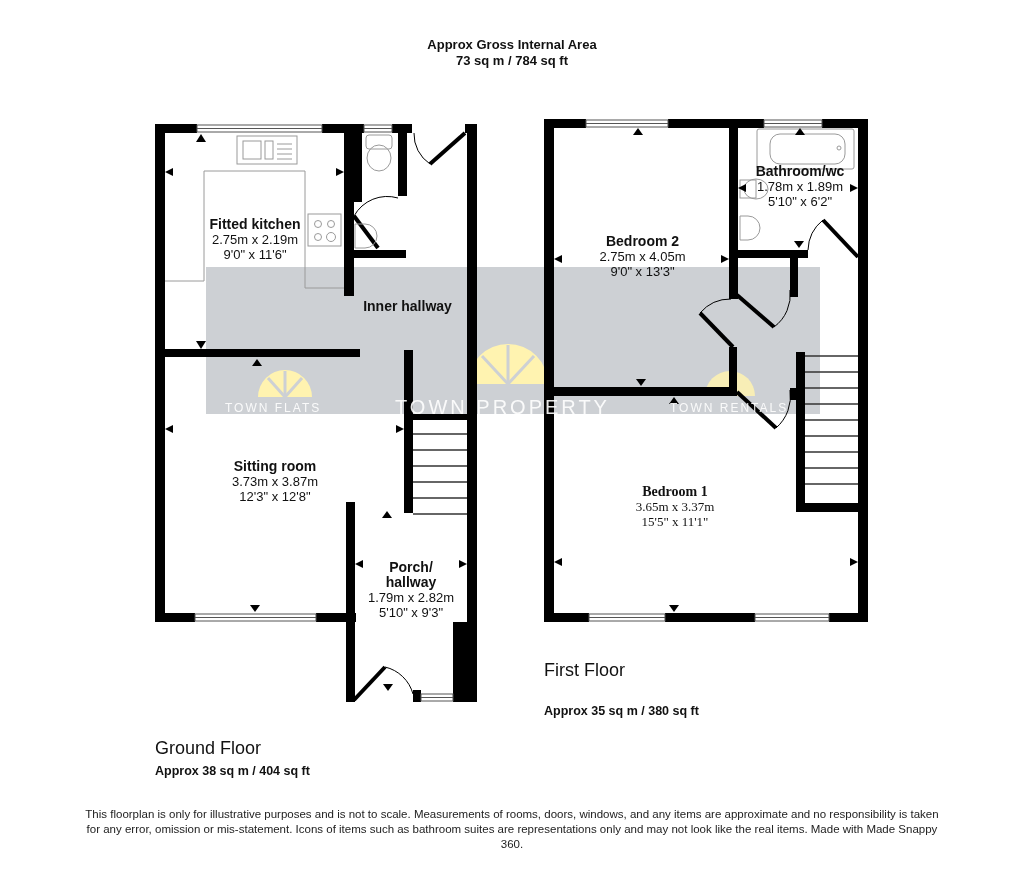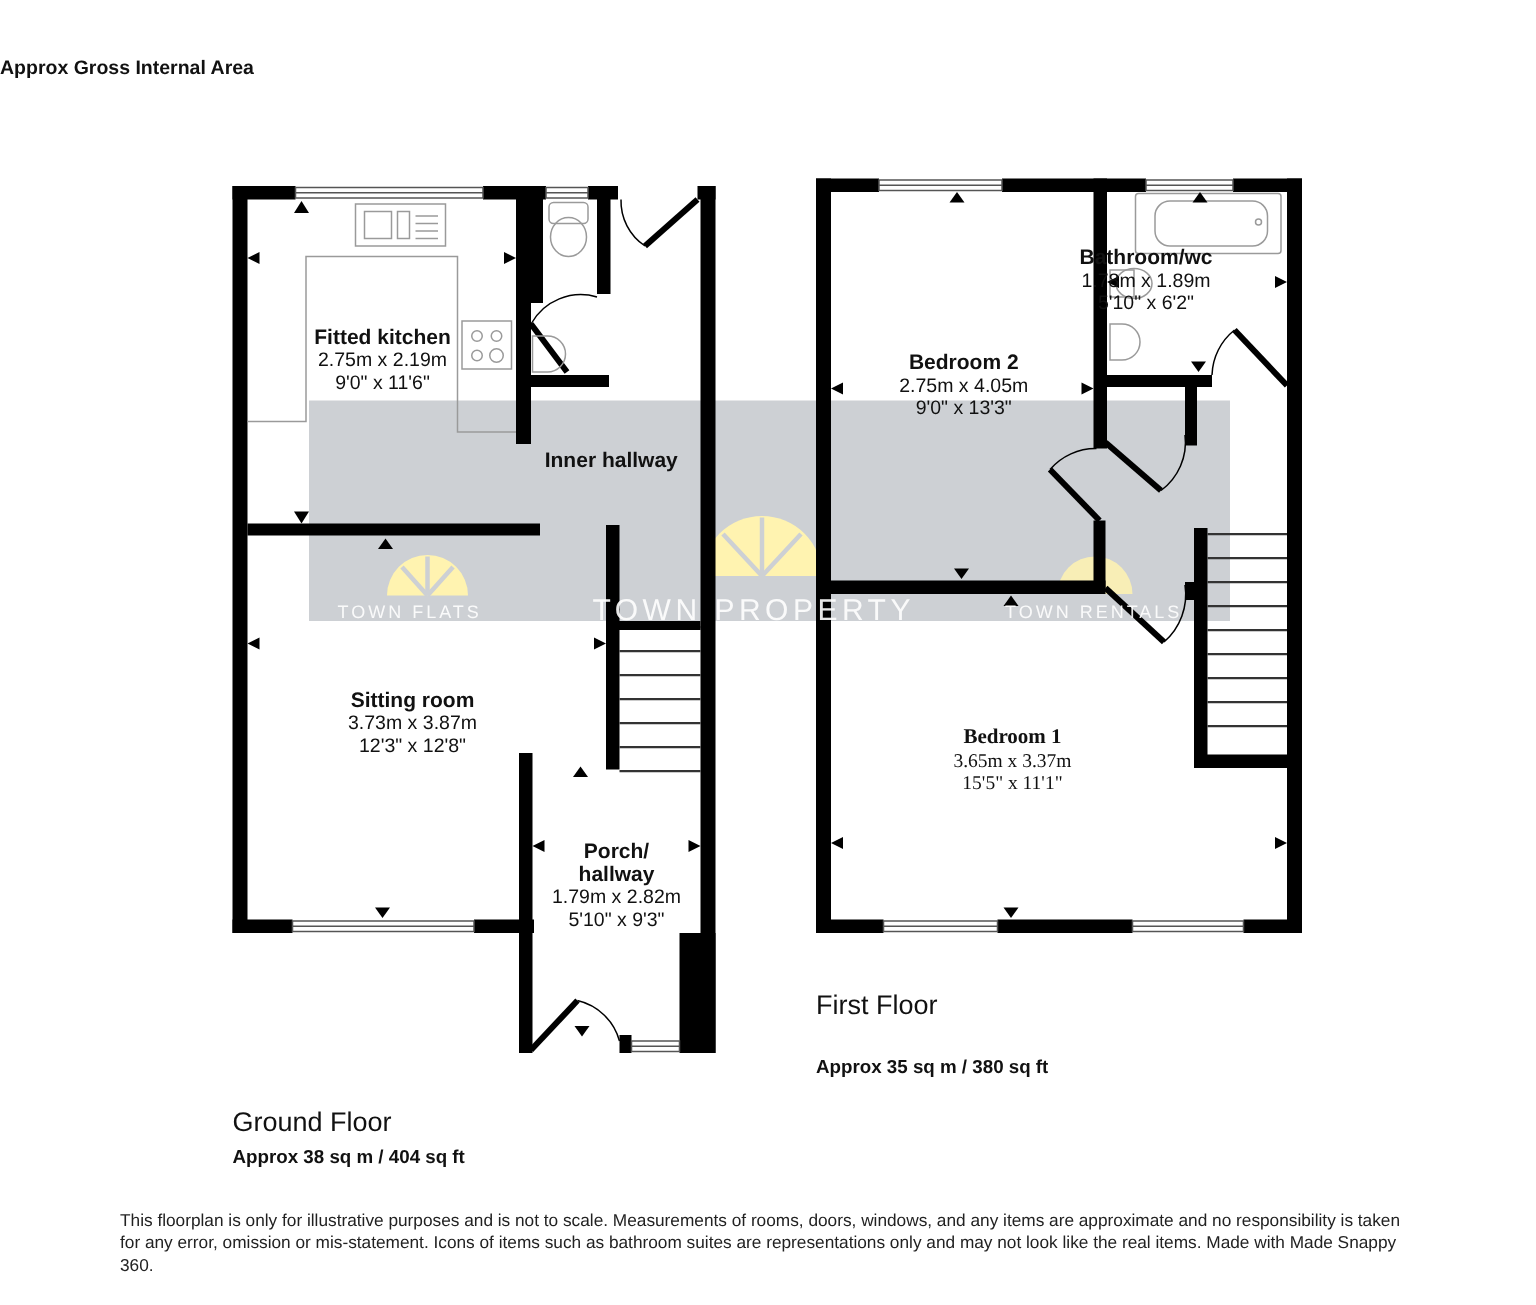--- a/index.html
+++ b/index.html
@@ -1,33 +1,34 @@
 <!DOCTYPE html>
 <html><head>
 <meta charset="utf-8">
 <style>
   html, body { margin:0; padding:0; background:#ffffff; }
   body { width:1024px; height:870px; position:relative; overflow:hidden; font-family:"Liberation Sans", sans-serif; color:#111; }
   .abs { position:absolute; }
-  .center { text-align:left; }
+  .center { text-align:center; }
   .title-block { left:0; width:1024px; top:37px; font-weight:bold; font-size:13px; line-height:16px; }
   .floor-name { font-size:18px; line-height:20px; color:#111; }
   .floor-area { font-size:12.5px; font-weight:bold; line-height:16px; }
   .disclaimer { left:80px; width:864px; top:807px; font-size:11.5px; line-height:15px; color:#222; }
   .room-label { text-align:center; font-size:13px; line-height:15px; color:#111; }
   .room-label .n { font-weight:bold; font-size:14px; }
   .room-label .m { font-size:13px; }
   .watermark { color:#ffffff; letter-spacing:2px; opacity:0.9; }
   svg { position:absolute; left:0; top:0; }
 </style>
 </head>
 <body>
 
 <div class="abs title-block center">
   <div>Approx Gross Internal Area</div>
+  <div>73 sq m / 784 sq ft</div>
 </div>
 
 <svg width="1024" height="870" viewBox="0 0 1024 870">
 
   <rect x="206" y="267" width="614" height="147" fill="#cdd0d4"></rect>
 
   <g fill="#fff3b0">
     <path d="M258,397 A27,27 0 0 1 312,397 Z"></path>
   </g>
   <g fill="#fff3b0">
@@ -247,21 +248,21 @@
   <div class="n">hallway</div>
   <div class="m">1.79m x 2.82m</div>
   <div class="m">5'10" x 9'3"</div>
 </div>
 
 <div class="abs room-label" style="left:575px; top:234px; width:135px;">
   <div class="n">Bedroom 2</div>
   <div class="m">2.75m x 4.05m</div>
   <div class="m">9'0" x 13'3"</div>
 </div>
-<div class="abs room-label" style="left:708px; top:164px; width:112px;">
+<div class="abs room-label" style="left:744px; top:164px; width:112px;">
   <div class="n">Bathroom/wc</div>
   <div class="m">1.78m x 1.89m</div>
   <div class="m">5'10" x 6'2"</div>
 </div>
 <div class="abs room-label" style="left:610px; top:484px; width:130px;font-family:Liberation Serif, serif;">
   <div class="n">Bedroom 1</div>
   <div class="m">3.65m x 3.37m</div>
   <div class="m">15'5" x 11'1"</div>
 </div>
 

